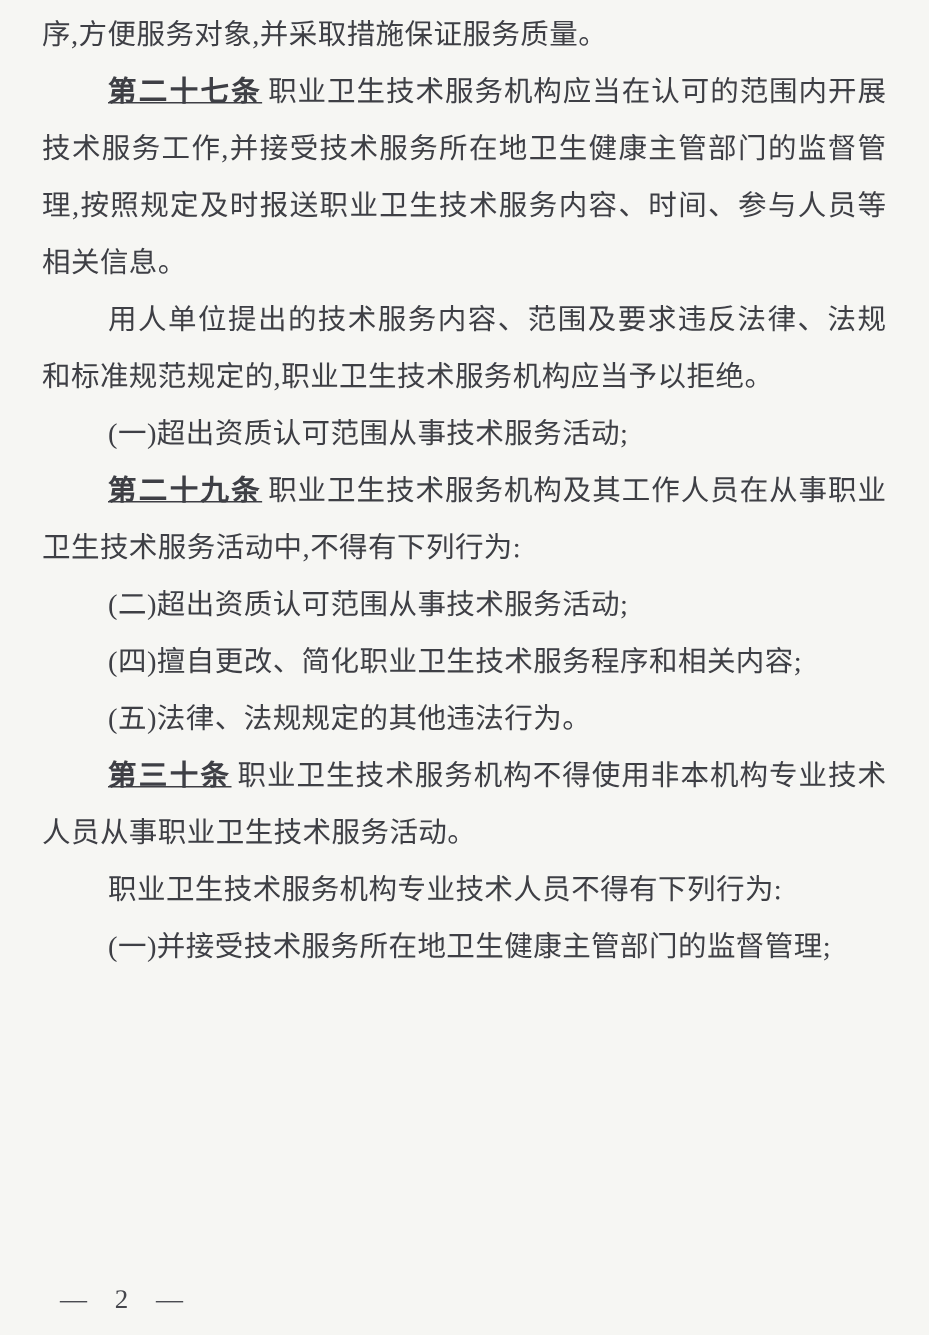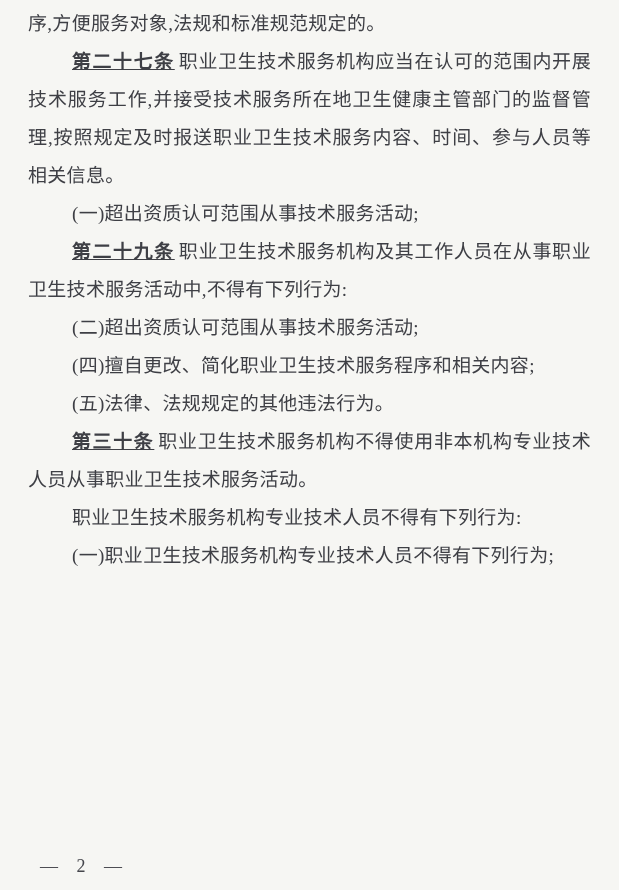--- a/index.html
+++ b/index.html
@@ -64,40 +64,41 @@
     word-spacing: 10px;
     color: var(--footer_text);
   }
 </style>
 </head>
 <body>
 
 <div class="page">
   <div class="content">
 
-    <p class="para noindent"><b class="term"></b><span class="ptext">序,方便服务对象,法规和标准规范规定的。</span></p>
+    <p class="para noindent"><b class="term"></b><span class="ptext">序,方便服务对象,并采取措施保证服务质量。</span></p>
 
     <p class="para"><b class="term">第二十七条</b><span class="ptext">职业卫生技术服务机构应当在认可的范围内开展技术服务工作,并接受技术服务所在地卫生健康主管部门的监督管理,按照规定及时报送职业卫生技术服务内容、时间、参与人员等相关信息。</span></p>
 
 
 
+    <p class="para"><b class="term"></b><span class="ptext">用人单位提出的技术服务内容、范围及要求违反法律、法规和标准规范规定的,职业卫生技术服务机构应当予以拒绝。</span></p>
 
     <p class="para"><b class="term"></b><span class="ptext">(一)超出资质认可范围从事技术服务活动;</span></p>
 
     <p class="para"><b class="term">第二十九条</b><span class="ptext">职业卫生技术服务机构及其工作人员在从事职业卫生技术服务活动中,不得有下列行为:</span></p>
 
     <p class="para"><b class="term"></b><span class="ptext">(二)超出资质认可范围从事技术服务活动;</span></p>
 
 
     <p class="para"><b class="term"></b><span class="ptext">(四)擅自更改、简化职业卫生技术服务程序和相关内容;</span></p>
 
     <p class="para"><b class="term"></b><span class="ptext">(五)法律、法规规定的其他违法行为。</span></p>
 
     <p class="para"><b class="term">第三十条</b><span class="ptext">职业卫生技术服务机构不得使用非本机构专业技术人员从事职业卫生技术服务活动。</span></p>
 
     <p class="para"><b class="term"></b><span class="ptext">职业卫生技术服务机构专业技术人员不得有下列行为:</span></p>
 
-    <p class="para"><b class="term"></b><span class="ptext">(一)职业卫生技术服务机构专业技术人员不得有下列行为;</span></p>
+    <p class="para"><b class="term"></b><span class="ptext">(一)并接受技术服务所在地卫生健康主管部门的监督管理;</span></p>
 
   </div>
 
   <div class="footer">— 2 —</div>
 </div>
 
 </body></html>

